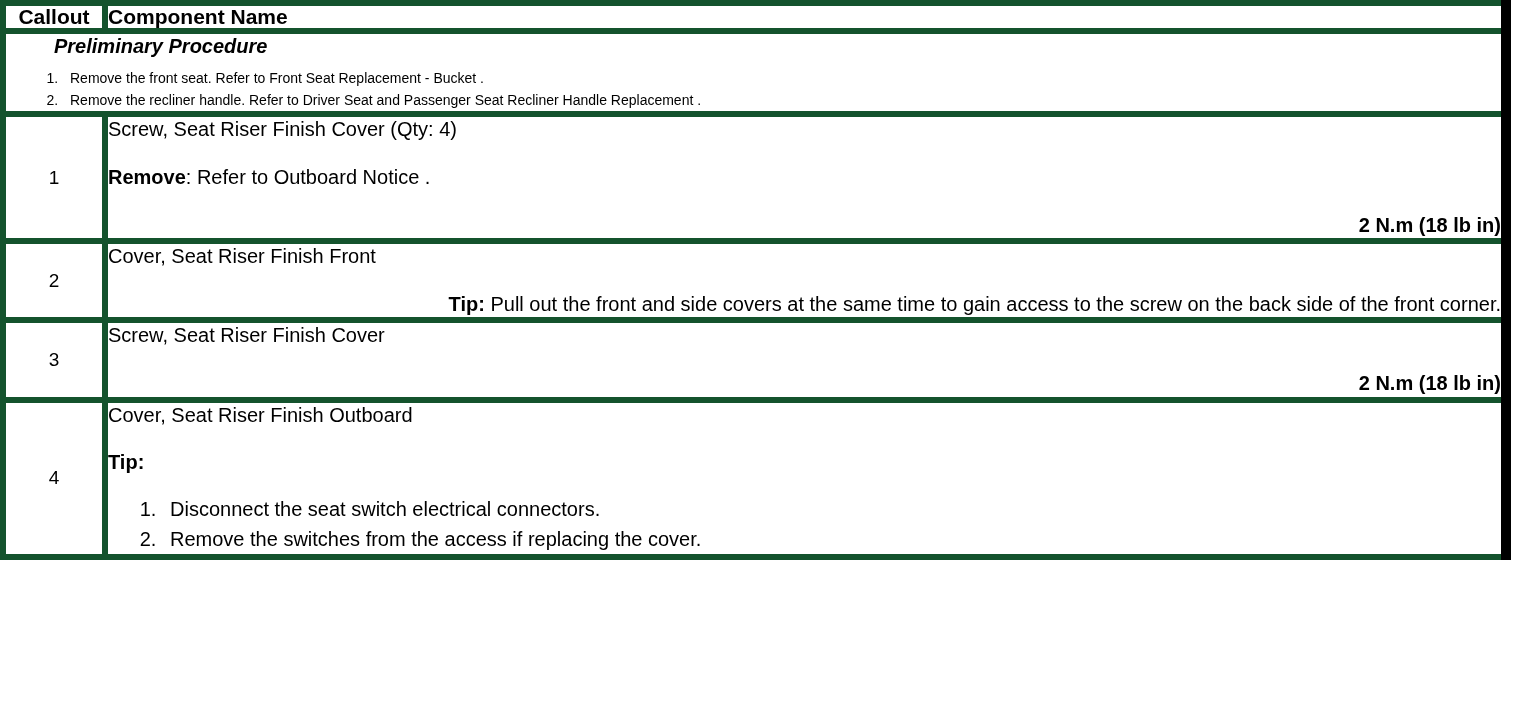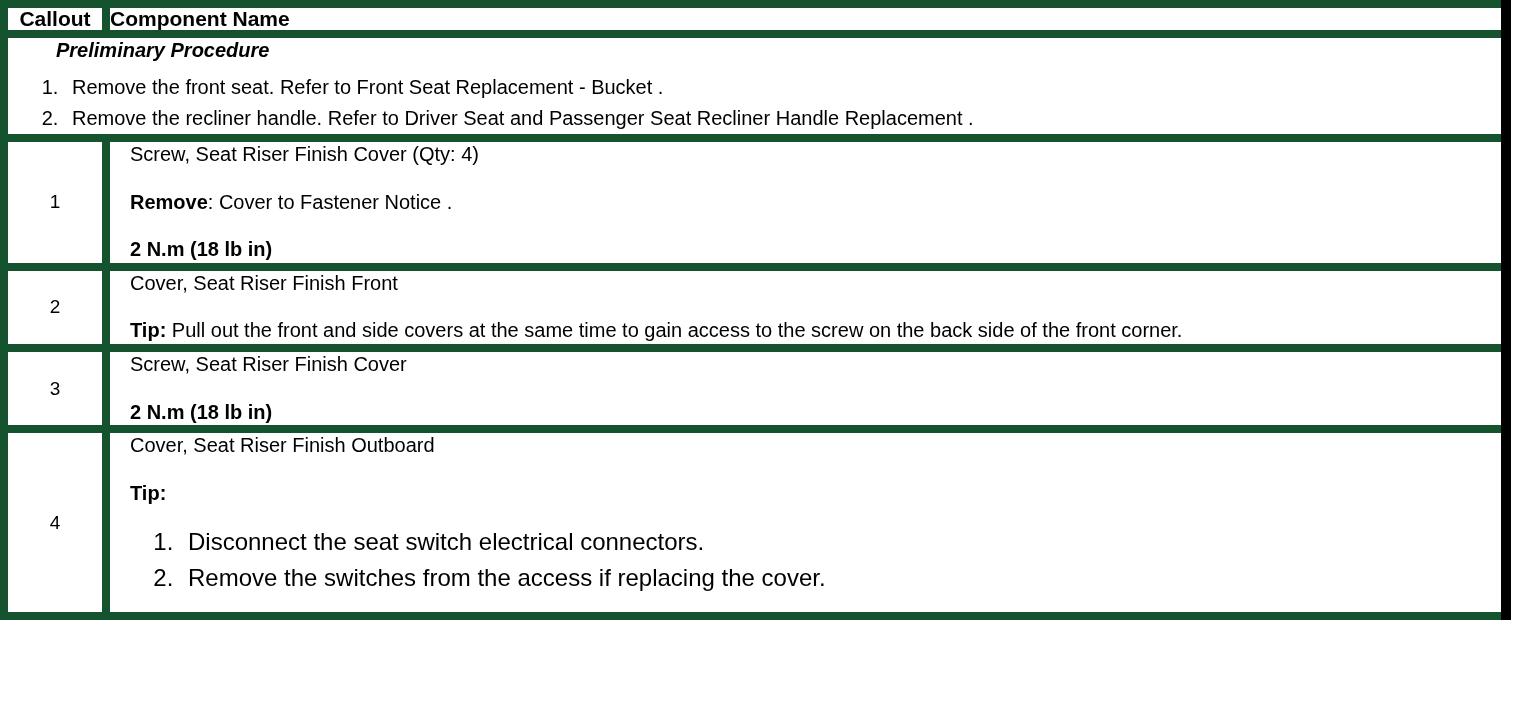--- a/index.html
+++ b/index.html
@@ -34,21 +34,21 @@
     border-left: 3px solid #000;
     border-right: 10px solid #000;
     border-bottom: 5px solid #000;
   }
 
   table.callout-table col.col-callout { width: 102px; }
   table.callout-table col.col-name    { width: auto; }
 
   table.callout-table th,
   table.callout-table td {
-    border: 8px solid #14532d;
+    border: 6px solid #14532d;
     padding: 0;
     vertical-align: middle;
     background: #ffffff;
   }
 
   
   th.head-callout {
     text-align: center;
     font-size: 21px;
     font-weight: bold;
@@ -74,21 +74,21 @@
     font-size: 20px;
     font-weight: bold;
     margin: 0 0 10px 48px;
     line-height: 1.2;
     font-style: italic;
   }
   ol.prelim-list {
     margin: 0;
     padding: 0 0 0 56px;
     list-style: decimal;
-    font-size: 20px;
+    font-size: 14px;
     line-height: 1.55;
     font-weight: normal;
   }
   ol.prelim-list li {
     padding-left: 8px;
     margin: 0;
   }
 
   
   td.callout-num {
@@ -97,36 +97,36 @@
     font-weight: normal;
     vertical-align: middle;
   }
   td.component {
     padding: 8px 8px 10px 8px;
     vertical-align: top;
     font-size: 20px;
     line-height: 1.28;
   }
   td.component .line {
-    margin: 0 0 22px 8px;
-    padding-left: 12px;
+    margin: 0 0 22px 0;
   }
   td.component .line:last-child {
     margin-bottom: 0;
+    text-align: right;
   }
   td.component .line.tight {
     margin-bottom: 18px;
   }
   .b { font-weight: bold; }
 
   ol.sub-list {
-    margin: 16px;
+    margin: 0;
     padding: 0 2px 0 54px;
     list-style: decimal;
-    font-size: 24px;
+    font-size: 20px;
     line-height: 1.5;
   }
   ol.sub-list li {
     padding-left: 8px;
     margin: 0;
   }
 </style>
 </head>
 <body>
 
@@ -154,21 +154,21 @@
             <li>Remove the front seat. Refer to Front Seat Replacement - Bucket .</li>
             <li>Remove the recliner handle. Refer to Driver Seat and Passenger Seat Recliner Handle Replacement .</li>
           </ol>
         </td>
       </tr>
 
       <tr>
         <td class="callout-num">1</td>
         <td class="component">
           <div class="line">Screw, Seat Riser Finish Cover (Qty: 4)</div>
-          <div class="line"><span class="b">Remove</span><span>: Cover to Fastener Notice .</span></div>
+          <div class="line"><span class="b">Remove</span><span>: Refer to Outboard Notice .</span></div>
           <div class="line b">2 N.m (18 lb in)</div>
         </td>
       </tr>
 
       <tr>
         <td class="callout-num">2</td>
         <td class="component">
           <div class="line">Cover, Seat Riser Finish Front</div>
           <div class="line"><span class="b">Tip:</span><span> Pull out the front and side covers at the same time to gain access to the screw on the back side of the front corner.</span></div>
         </td>

